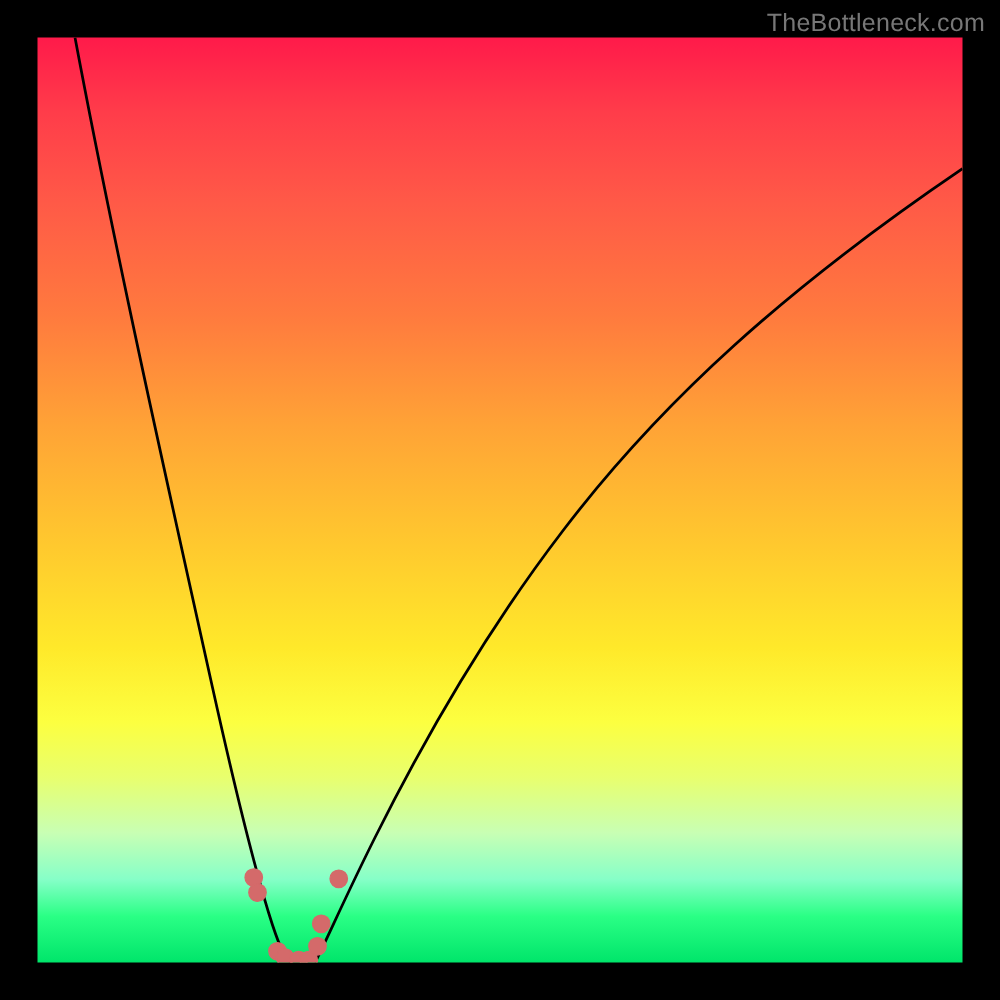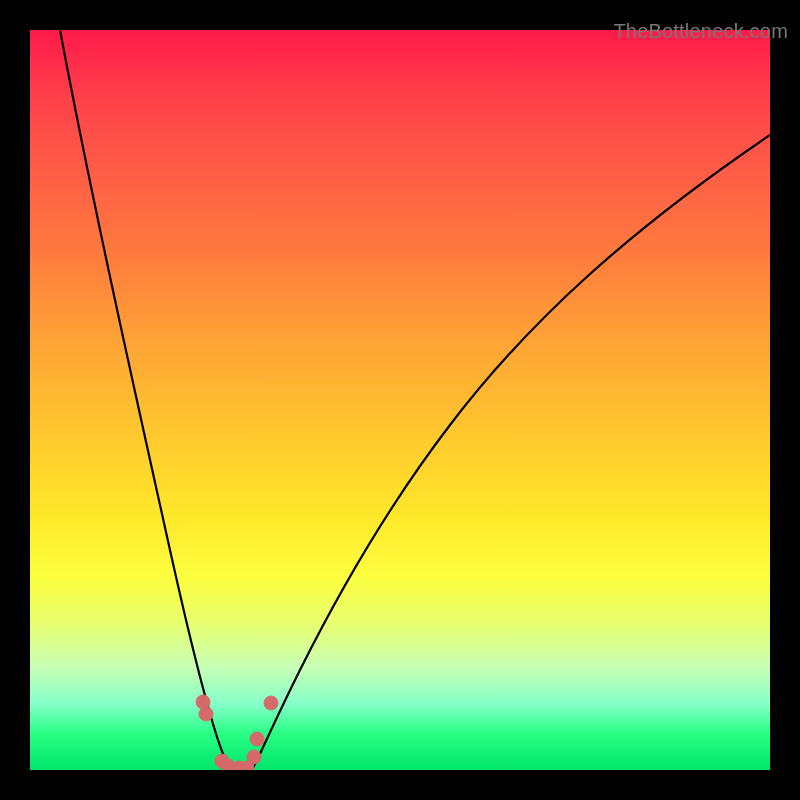--- a/index.html
+++ b/index.html
@@ -27,21 +27,21 @@
       #ffe92a 66%,
       #fcff40 74%,
       #e8ff6e 80%,
       #c8ffb4 86%,
       #86ffc8 91%,
       #2aff85 95%,
       #00e56a 100%);
   }
   .watermark {
     position: absolute;
-    top: 20px;
+    top: 8px;
     right: 12px;
     color: #777;
     font-size: 20px;
     font-weight: 500;
     letter-spacing: 0.2px;
     z-index: 20;
     font-family: Arial, sans-serif;
   }
   svg.curves {
     position: absolute;

